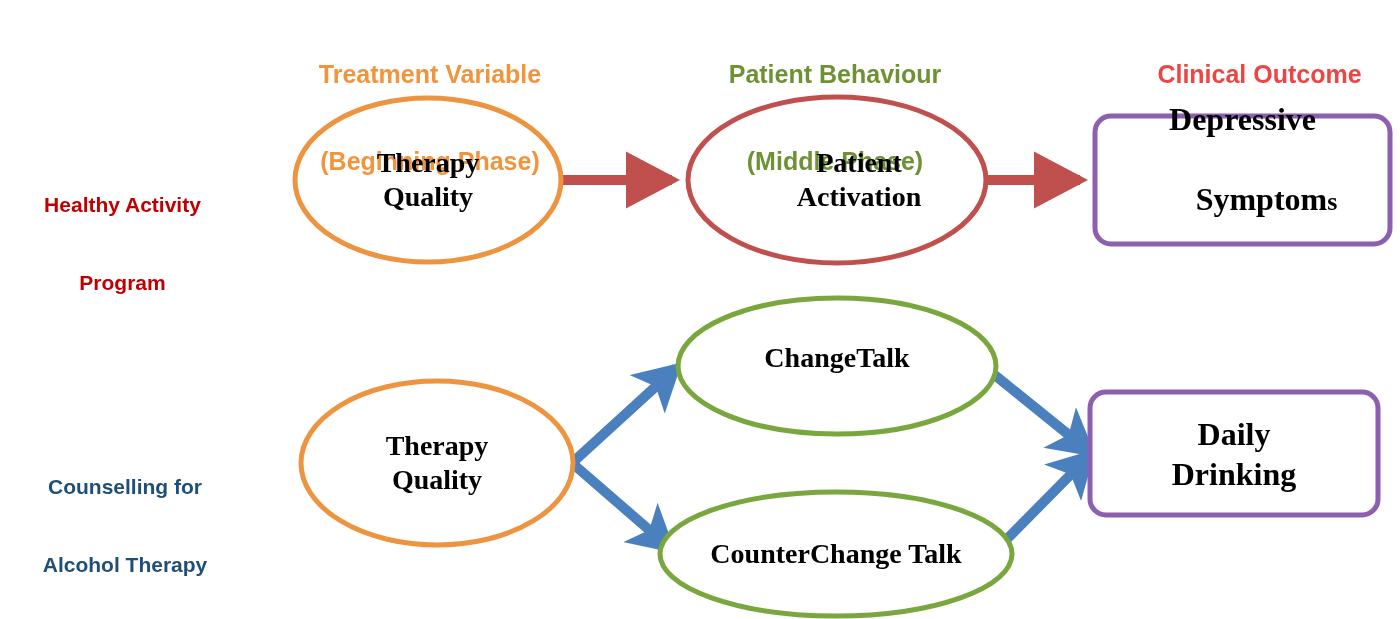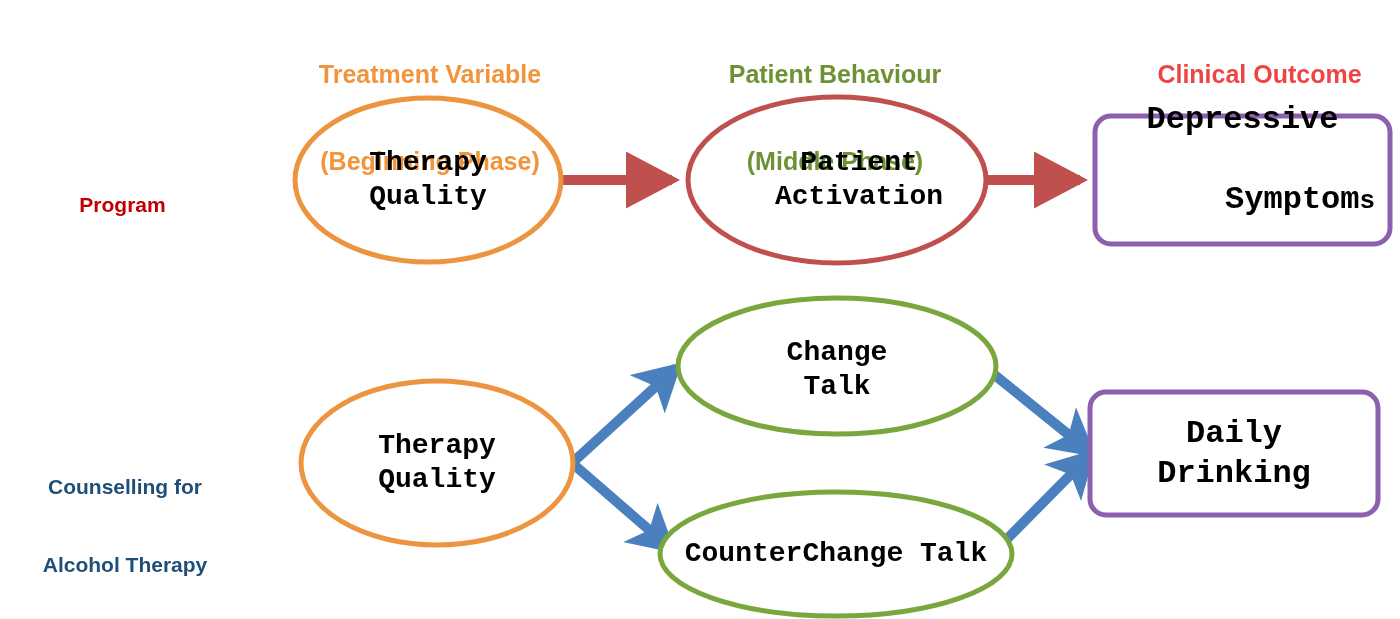--- a/index.html
+++ b/index.html
@@ -36,21 +36,21 @@
   }
   .row-label {
     font-family: "Liberation Sans", sans-serif;
     font-weight: bold;
     font-size: 21px;
     line-height: 26px;
     text-align: center;
     white-space: pre;
   }
   .node-label {
-    font-family: Liberation Mono, monospace;
+    font-family: Liberation Serif, serif;
     font-weight: bold;
     font-size: 28px;
     line-height: 34px;
     text-align: center;
     color: #000000;
     white-space: pre;
   }
   .node-label.big {
     font-size: 32px;
     line-height: 40px;
@@ -115,20 +115,21 @@
   <div class="abs col-header" style="left:690px; top:2px; width:290px; color:#6E9233;">
     <div>Patient Behaviour</div>
     <div>(Middle Phase)</div>
   </div>
 
   <div class="abs col-header" style="left:1112px; top:2px; width:295px; color:#ef4444;">
     <div>Clinical Outcome</div>
   </div>
 
   <div class="abs row-label" style="left:0px; top:140px; width:245px; color:#C00000;">
+    <div>Healthy Activity</div>
     <div>Program</div>
   </div>
 
   <div class="abs row-label" style="left:0px; top:422px; width:250px; color:#1F4E79;">
     <div>Counselling for</div>
     <div>Alcohol Therapy</div>
     
   </div>
 
   <div class="abs node-label ctr" style="left:295px; top:130px; width:266px; height:100px; flex-direction:column;">
@@ -146,21 +147,21 @@
     <div>
       <span>Symptom</span><span style="font-size:26px;">s</span>
     </div>
   </div>
 
   <div class="abs node-label ctr" style="left:302px; top:413px; width:270px; height:100px; flex-direction:column;">
     <div>Therapy</div>
     <div>Quality</div>
   </div>
 
-  <div class="abs node-label ctr" style="left:678px; top:320px; width:318px; height:100px; flex-direction:column;">
+  <div class="abs node-label ctr" style="left:678px; top:308px; width:318px; height:100px; flex-direction:row;">
     <div>Change</div>
     <div>Talk</div>
   </div>
 
   <div class="abs node-label ctr" style="left:660px; top:504px; width:352px; height:100px; flex-direction:row;">
     <div>Counter</div>
     <div>Change Talk</div>
   </div>
 
   <div class="abs node-label big ctr" style="left:1090px; top:402px; width:288px; height:104px; flex-direction:column;">

